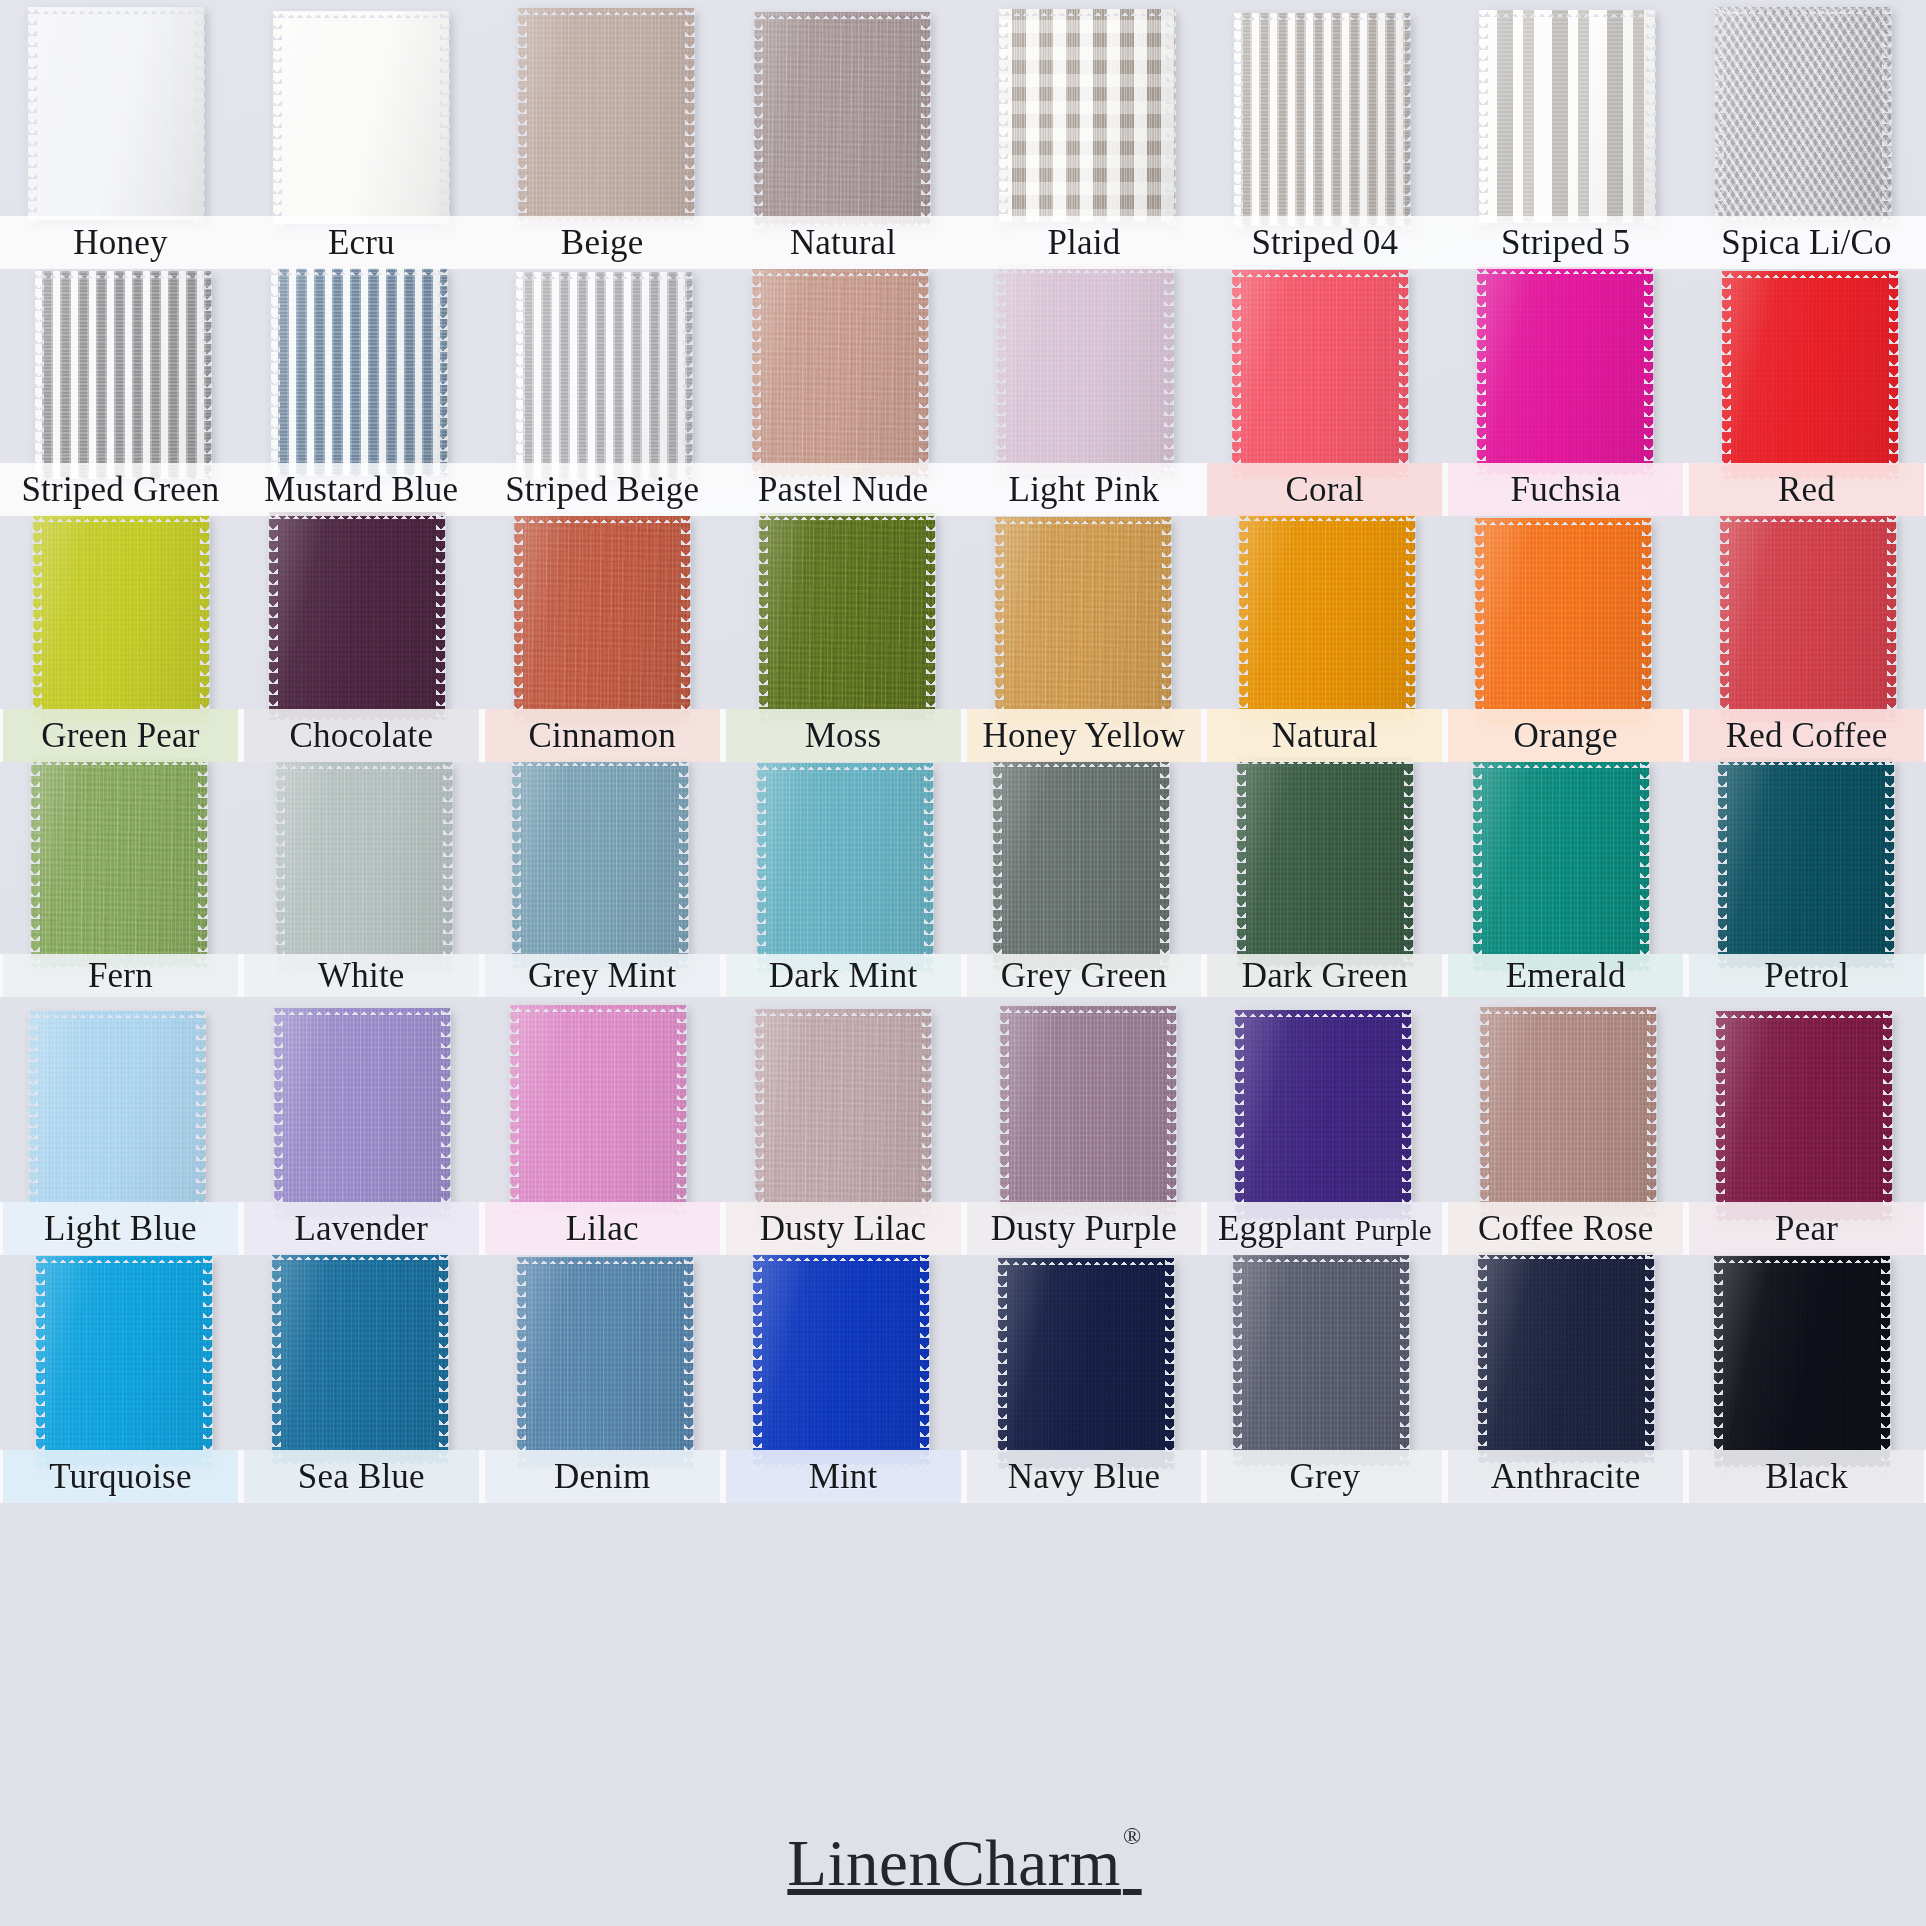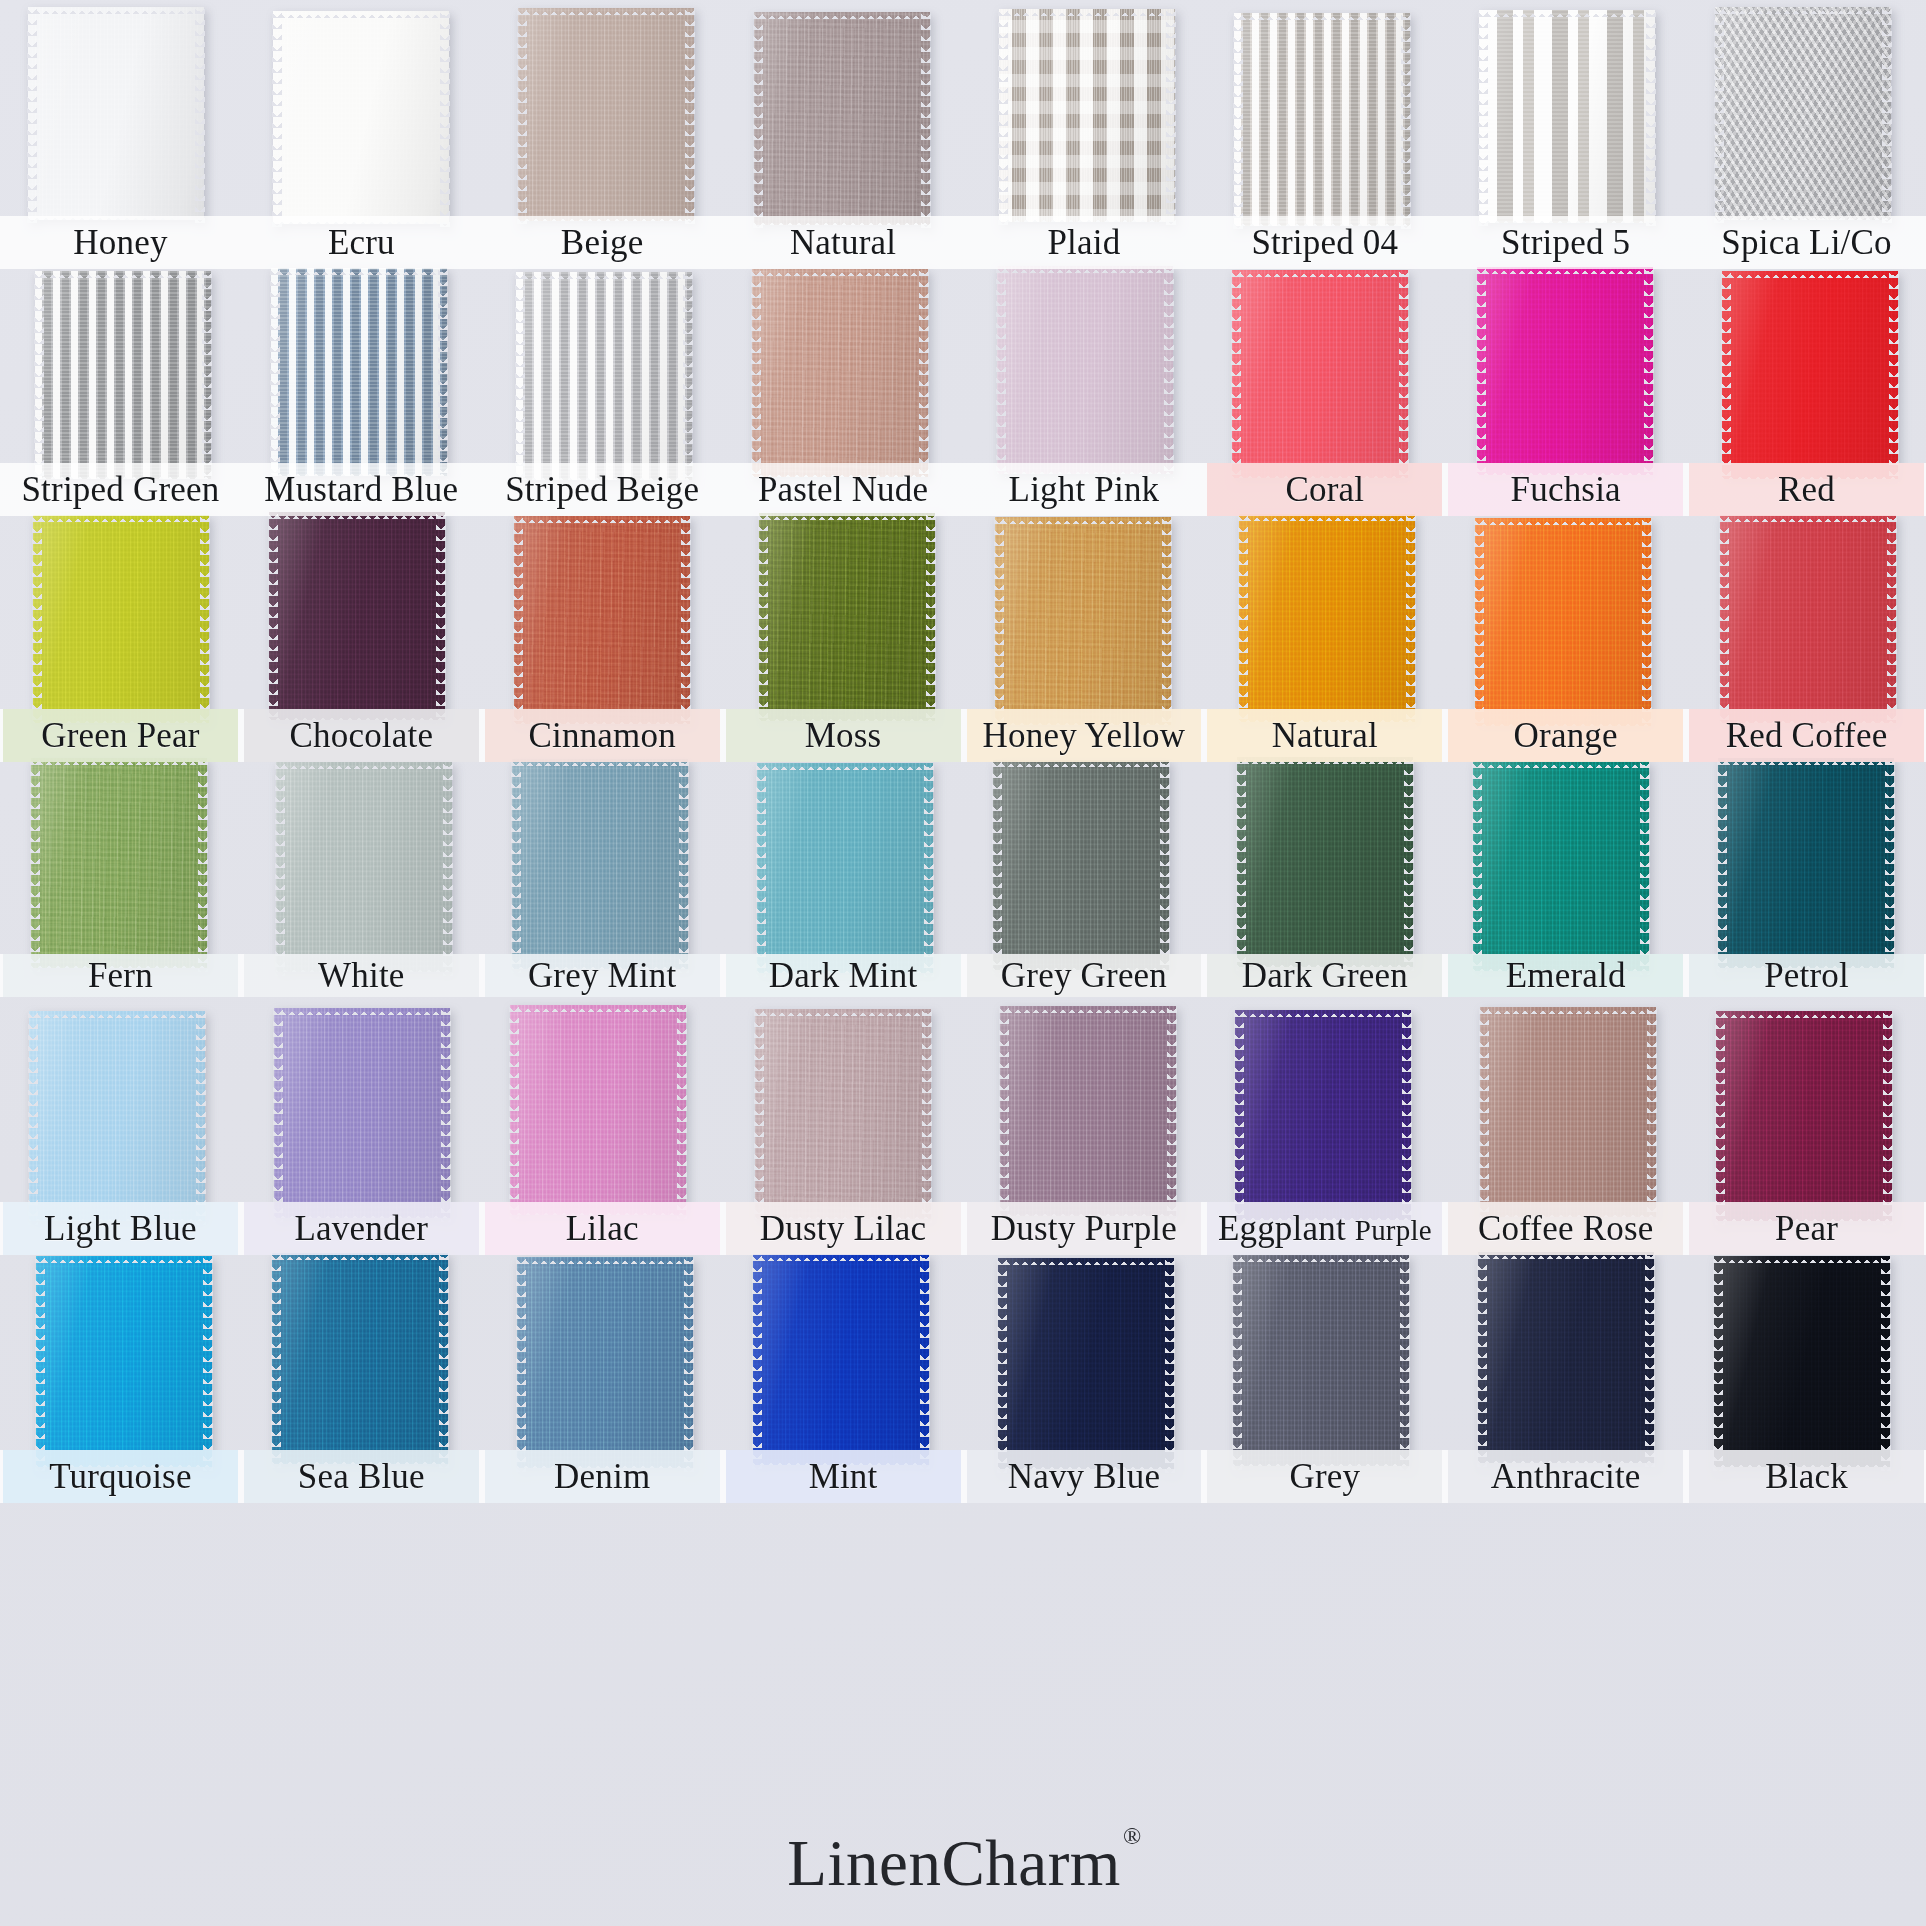--- a/index.html
+++ b/index.html
@@ -177,20 +177,21 @@
     text-align: center;
     z-index: 30;
   }
 
   .brand-text {
     font-size: 65px;
     color: #24262b;
     letter-spacing: 0.5px;
     position: relative;
     display: inline-block;
+    text-decoration: underline;
   }
 
   .brand-reg {
     font-size: 24px;
     vertical-align: super;
     position: relative;
     top: -18px;
     left: 2px;
   }
 </style>

